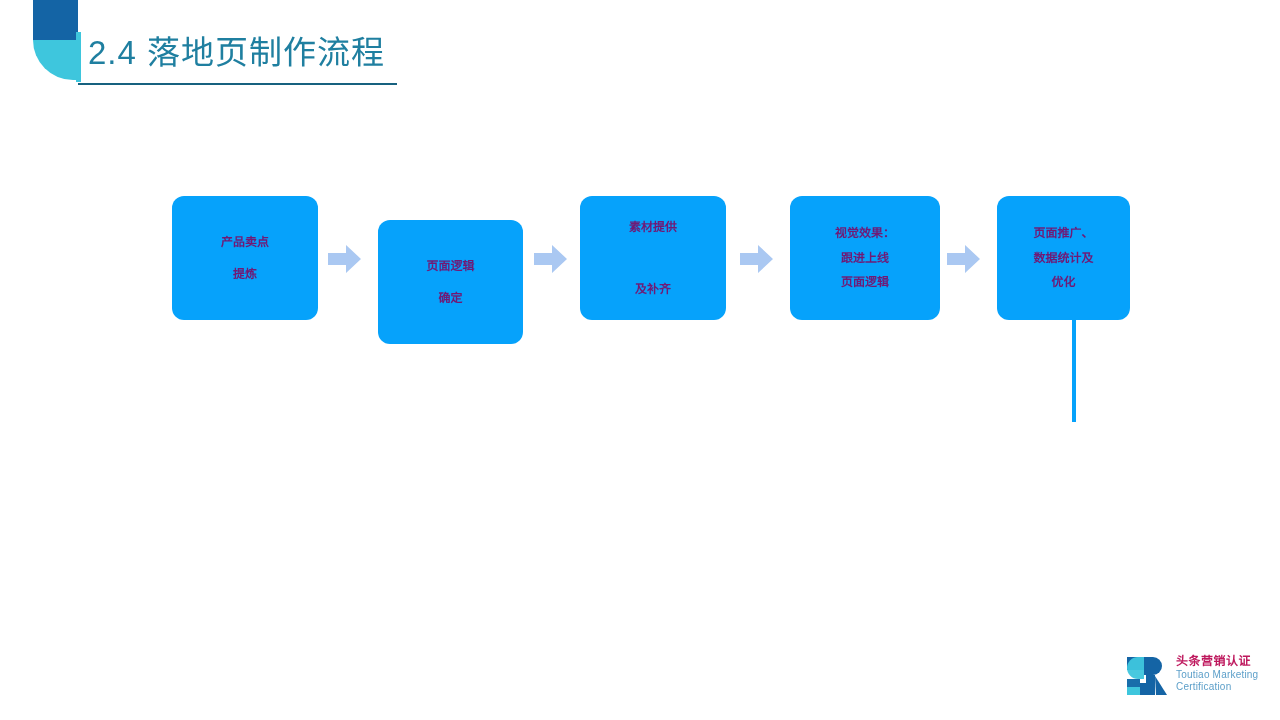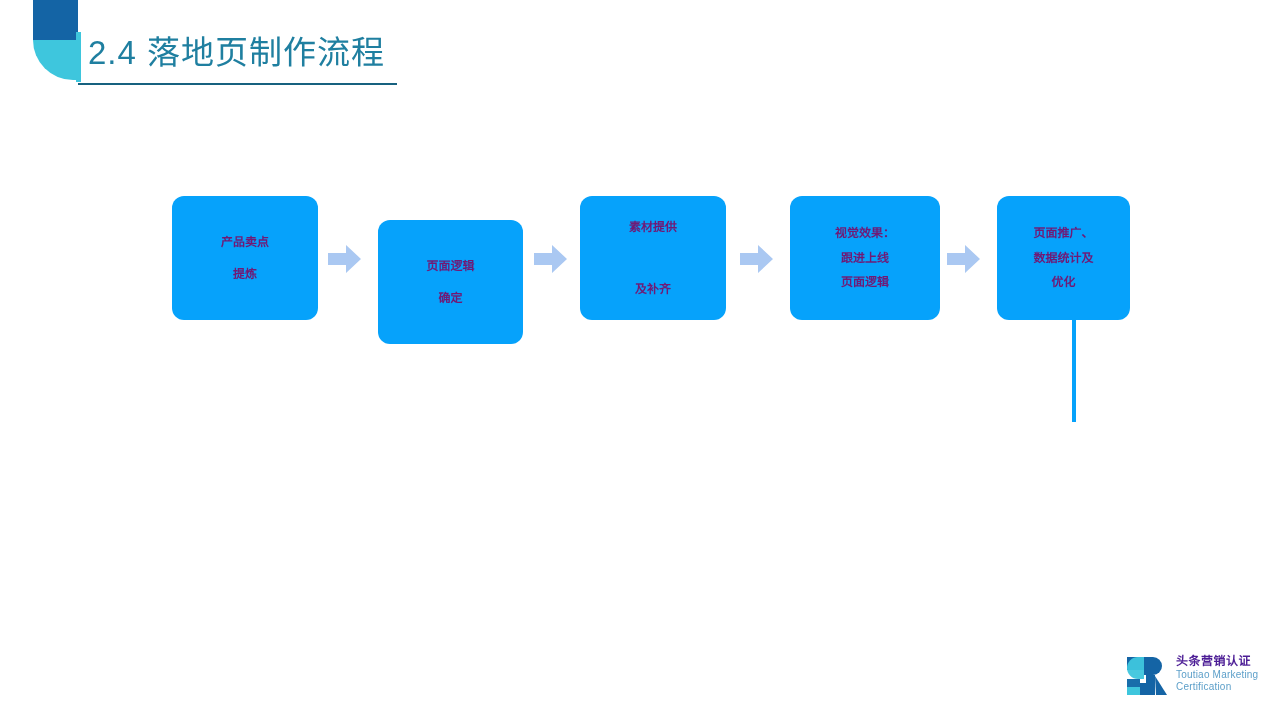--- a/index.html
+++ b/index.html
@@ -173,21 +173,21 @@
   }
   .logo-text {
     position: absolute;
     left: 50px;
     top: 0px;
     width: 90px;
   }
   .logo-cn {
     font-size: 12px;
     font-weight: bold;
-    color: #4c1d95;
+    color: #be185d;
     line-height: 15px;
     letter-spacing: 0.5px;
     white-space: nowrap;
   }
   .logo-en {
     font-size: 10px;
     color: #5c9fc9;
     line-height: 12px;
     letter-spacing: 0.2px;
     white-space: nowrap;

